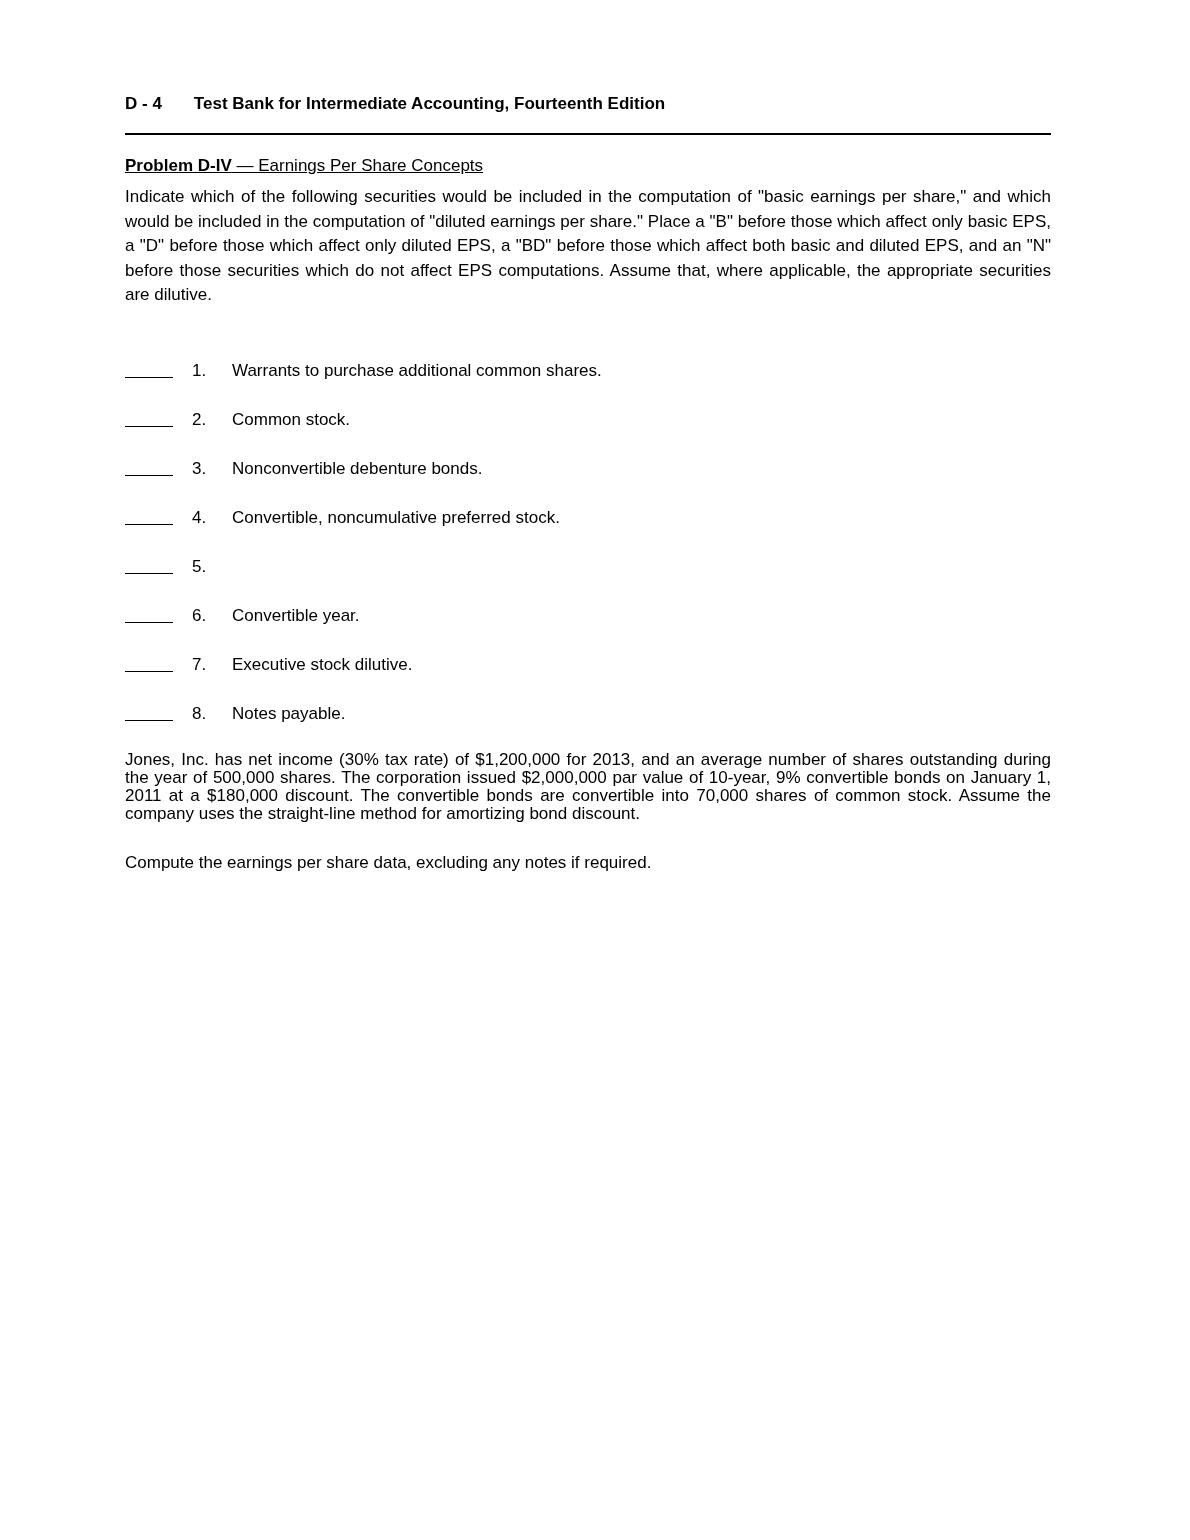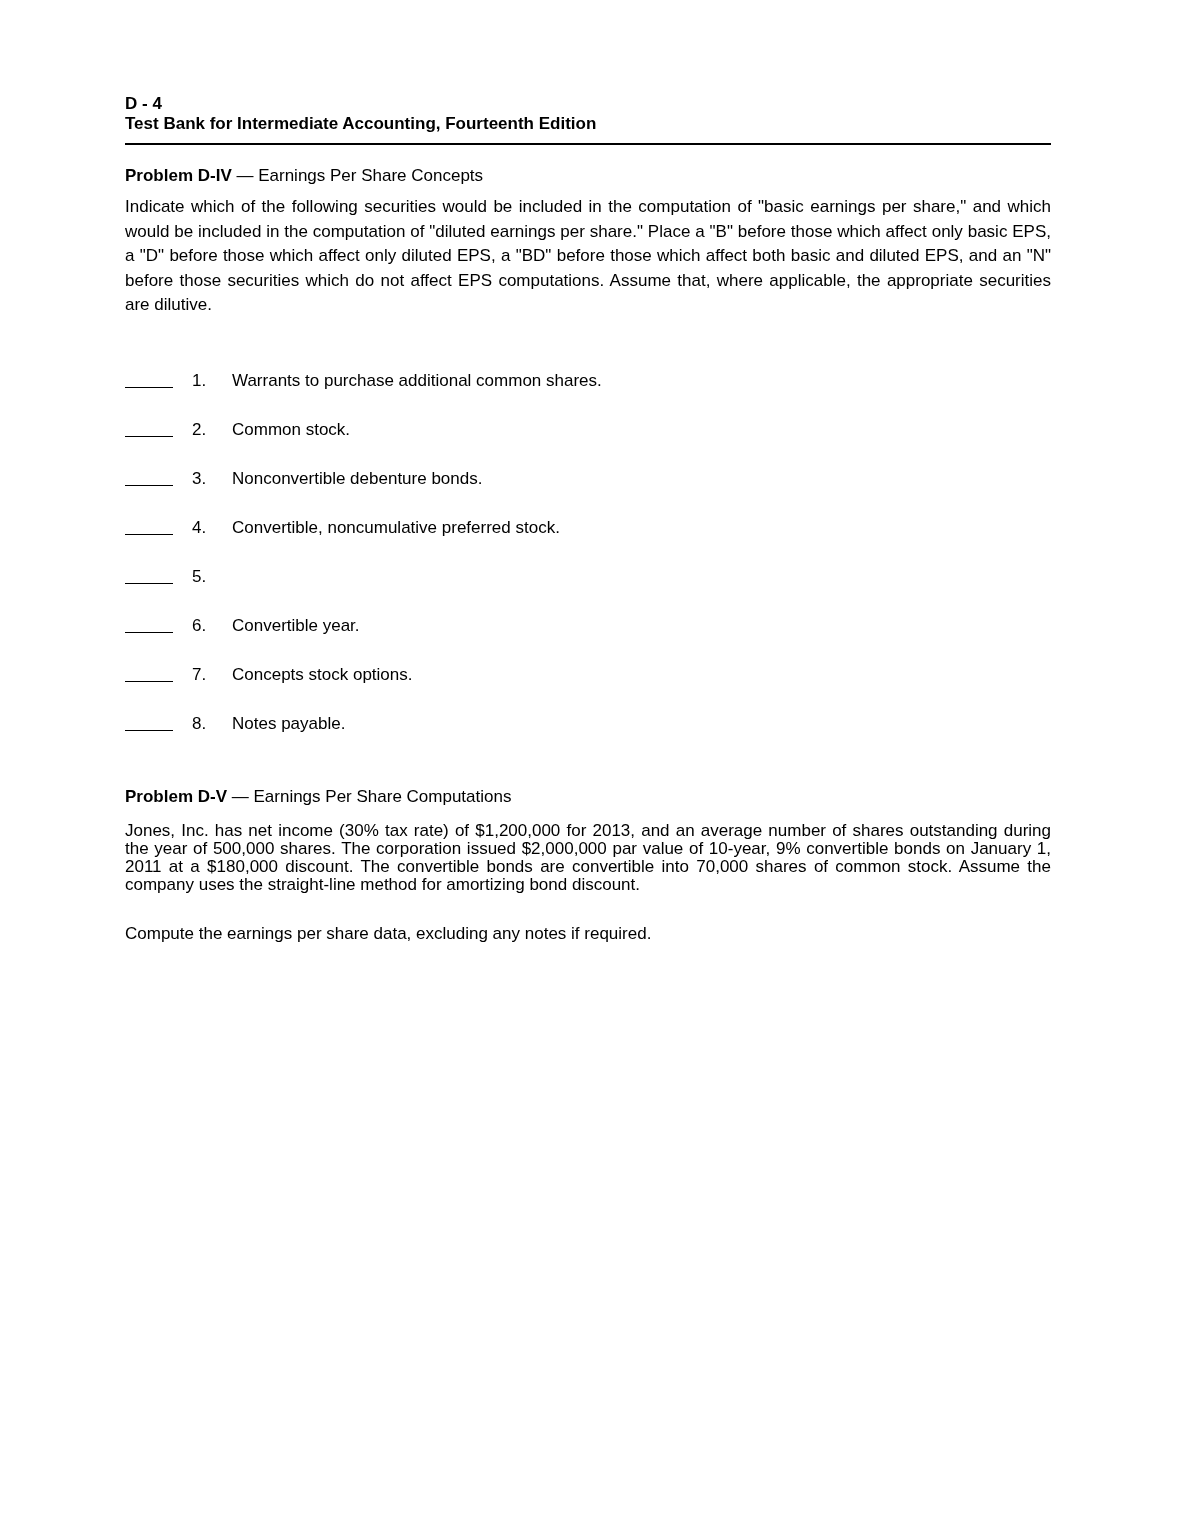--- a/index.html
+++ b/index.html
@@ -9,32 +9,33 @@
     width: 1190px;
     height: 1540px;
     background: #ffffff;
     color: #000000;
     font-family: "Liberation Sans", sans-serif;
     font-size: 17px;
     padding: 94px 139px 0 125px;
   }
   .header-row {
     display: flex;
+    gap: 32px;
     align-items: baseline;
     font-weight: bold;
     font-size: 17px;
     line-height: 20px;
     border-bottom: 2.5px solid #000000;
-    padding-bottom: 9px;
-    flex-direction: column;
+    padding-bottom: 19px;
   }
   .prob-title {
     font-size: 17px;
     line-height: 20px;
     font-weight: normal;
+    text-decoration: underline;
   }
   .prob-title .b { font-weight: bold; }
   .sec1-title { margin-top: 21px; }
   .intro {
     margin-top: 9px;
     text-align: justify;
     line-height: 24.5px;
   }
   .fill-list { margin-top: 51px; }
   .fill-item {
@@ -113,32 +114,31 @@
 
     <div class="fill-item">
       <span class="blank"></span>
       <span class="num">6.</span>
       <span class="txt">Convertible year.</span>
     </div>
 
     <div class="fill-item">
       <span class="blank"></span>
       <span class="num">7.</span>
-      <span class="txt">Concepts stock options.</span>
+      <span class="txt">Executive stock dilutive.</span>
     </div>
 
     <div class="fill-item">
       <span class="blank"></span>
       <span class="num">8.</span>
       <span class="txt">Notes payable.</span>
     </div>
 
   </div>
 
-  <div class="prob-title sec2-title"><span class="b">Problem D-V</span><span> — Earnings Per Share Computations</span></div>
 
   <p class="body-par">Jones, Inc. has net income (30% tax rate) of $1,200,000 for 2013, and an average number of shares outstanding during the year of 500,000 shares. The corporation issued $2,000,000 par value of 10-year, 9% convertible bonds on January 1, 2011 at a $180,000 discount. The convertible bonds are convertible into 70,000 shares of common stock. Assume the company uses the straight-line method for amortizing bond discount.</p>
 
   <div class="instructions">
     <div>Compute the earnings per share data, excluding any notes if required.</div>
   </div>
 
 </div>
 
 </body></html>

